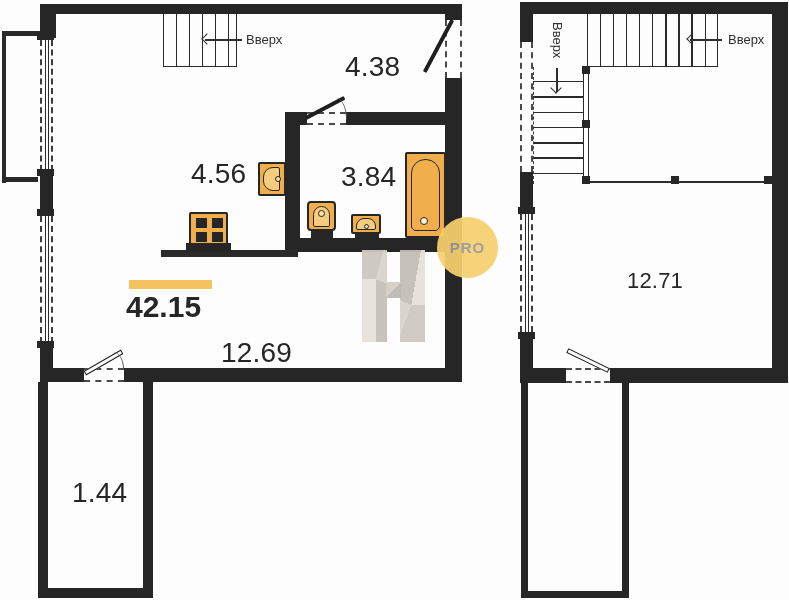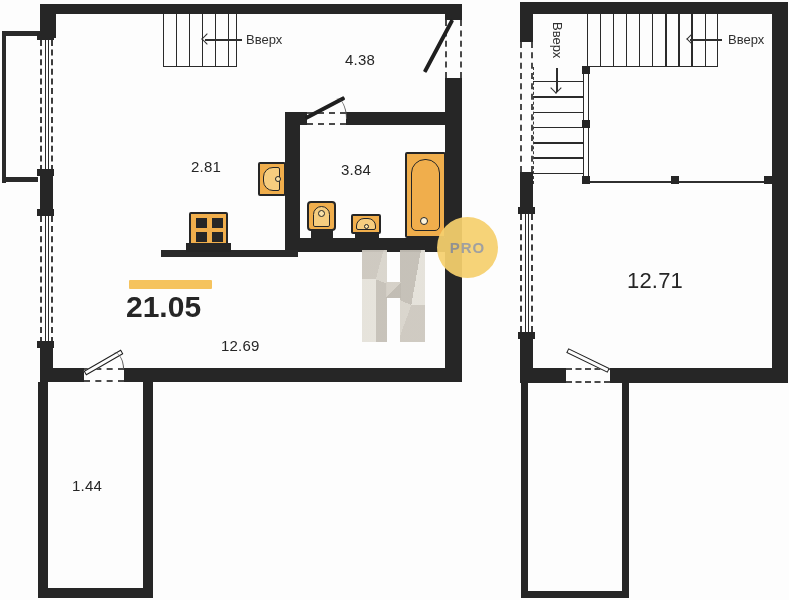--- a/index.html
+++ b/index.html
@@ -24,21 +24,21 @@
   .arc-r{position:absolute;border-right:1.3px solid #555;border-top-right-radius:100% 100%;box-sizing:border-box;}
   
   .stair-box{position:absolute;box-sizing:border-box;border:1.6px solid #2a2a2a;border-top:none;background-color:transparent;}
   .treads-v{background-image:repeating-linear-gradient(90deg,transparent 0 11.6px,#2a2a2a 11.6px 13px);}
   .treads-h{background-image:repeating-linear-gradient(180deg,transparent 0 13.9px,#2a2a2a 13.9px 15.3px);}
   .aline{position:absolute;background:#2f2f2f;}
   .chev{position:absolute;width:8px;height:8px;border-left:1.6px solid #2f2f2f;border-bottom:1.6px solid #2f2f2f;box-sizing:border-box;}
   .chev-left{transform:rotate(45deg);}
   .chev-down{transform:rotate(-45deg);}
   
-  .lbl{position:absolute;font-size:15px;letter-spacing:.2px;white-space:nowrap;}
+  .lbl{position:absolute;font-size:28px;letter-spacing:.2px;white-space:nowrap;}
   .lbl-sm{position:absolute;font-size:13px;color:#303030;white-space:nowrap;}
   .lbl-total{position:absolute;font-size:30px;font-weight:bold;white-space:nowrap;}
   .accent-bar{position:absolute;background:#f5c35e;border-radius:1px;}
   .vtext{transform-origin:0 0;transform:rotate(90deg);}
   
   .fix{position:absolute;background:#f0ae4c;border:2px solid #262626;box-sizing:border-box;border-radius:2px;}
   .fin{position:absolute;border:1.6px solid #262626;box-sizing:border-box;background:#f6cd7f;}
   .ring{position:absolute;border:1.4px solid #262626;border-radius:50%;background:#fae2a8;box-sizing:border-box;}
   .burn{position:absolute;background:#262626;}
   .pedestal{position:absolute;background:#262626;}
@@ -96,24 +96,24 @@
     <div class="arc-r" style="left:336px;top:98px;width:11px;height:21px"></div>
 
     <div class="wthin" style="left:161px;top:250px;width:137px;height:7px"></div>
 
     <div class="stair-box treads-v" style="left:163px;top:14px;width:74px;height:53px"></div>
     <div class="aline" style="left:205px;top:39px;width:37px;height:2px"></div>
     <div class="chev chev-left" style="left:203px;top:35px"></div>
     <div class="lbl-sm" style="left:246px;top:32px">Вверх</div>
 
     <div class="lbl" style="left:345px;top:51px">4.38</div>
-    <div class="lbl" style="left:191px;top:158px">2.81</div>
+    <div class="lbl" style="left:191px;top:158px">4.56</div>
     <div class="lbl" style="left:341px;top:161px">3.84</div>
     <div class="accent-bar" style="left:129px;top:280px;width:83px;height:9px"></div>
-    <div class="lbl-total" style="left:126px;top:290px">21.05</div>
+    <div class="lbl-total" style="left:126px;top:290px">42.15</div>
     <div class="lbl" style="left:221px;top:337px">12.69</div>
 
     <div class="fix" style="left:189px;top:212px;width:39px;height:33px">
       <div class="burn" style="left:5px;top:4px;width:11px;height:10px"></div>
       <div class="burn" style="left:21px;top:4px;width:11px;height:10px"></div>
       <div class="burn" style="left:5px;top:18px;width:11px;height:10px"></div>
       <div class="burn" style="left:21px;top:18px;width:11px;height:10px"></div>
     </div>
     <div class="pedestal" style="left:186px;top:243px;width:45px;height:9px"></div>
     <div class="fix" style="left:258px;top:162px;width:28px;height:34px">

